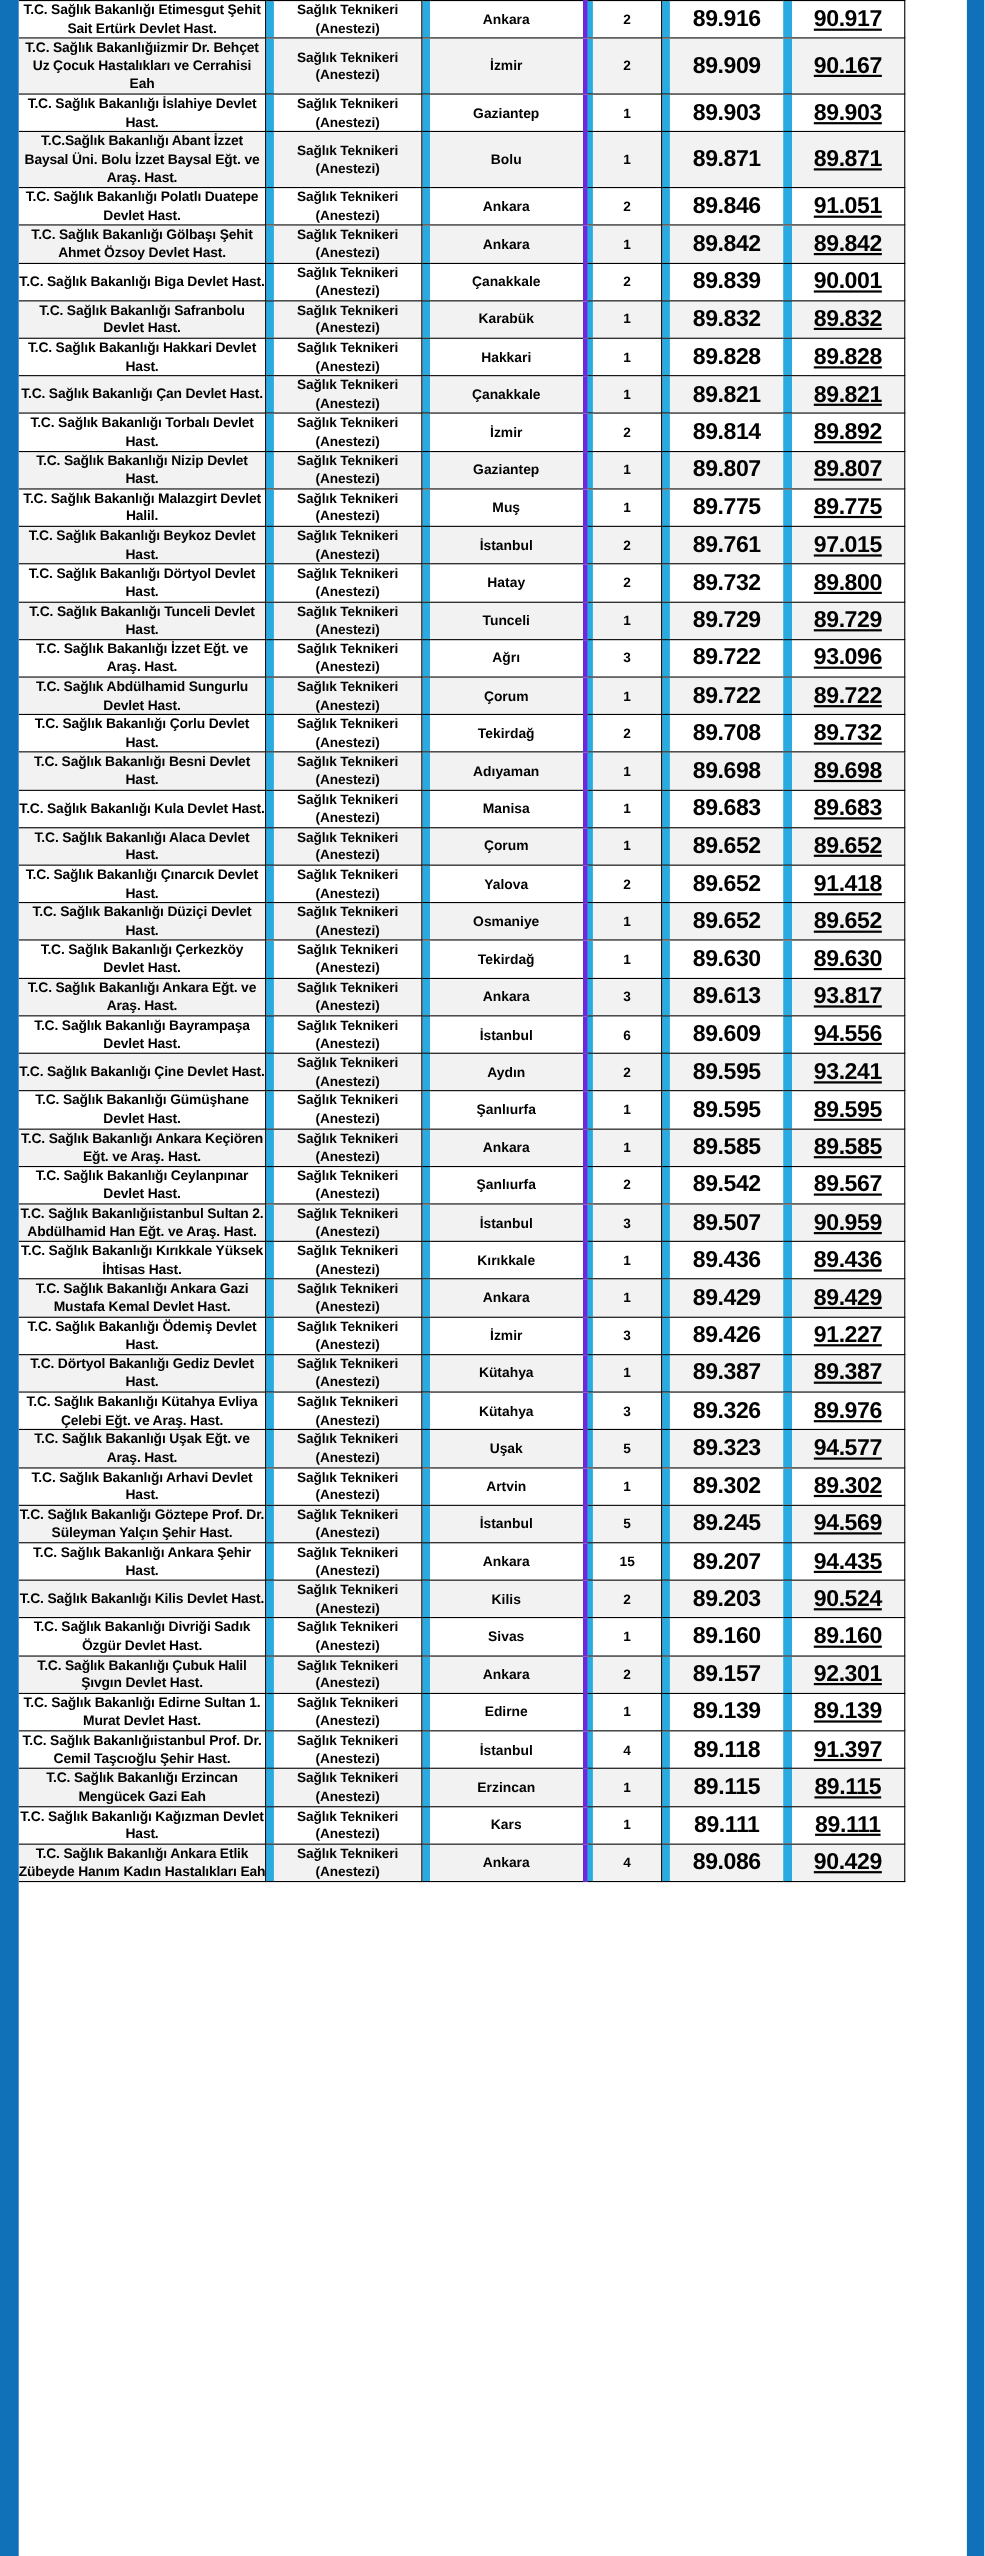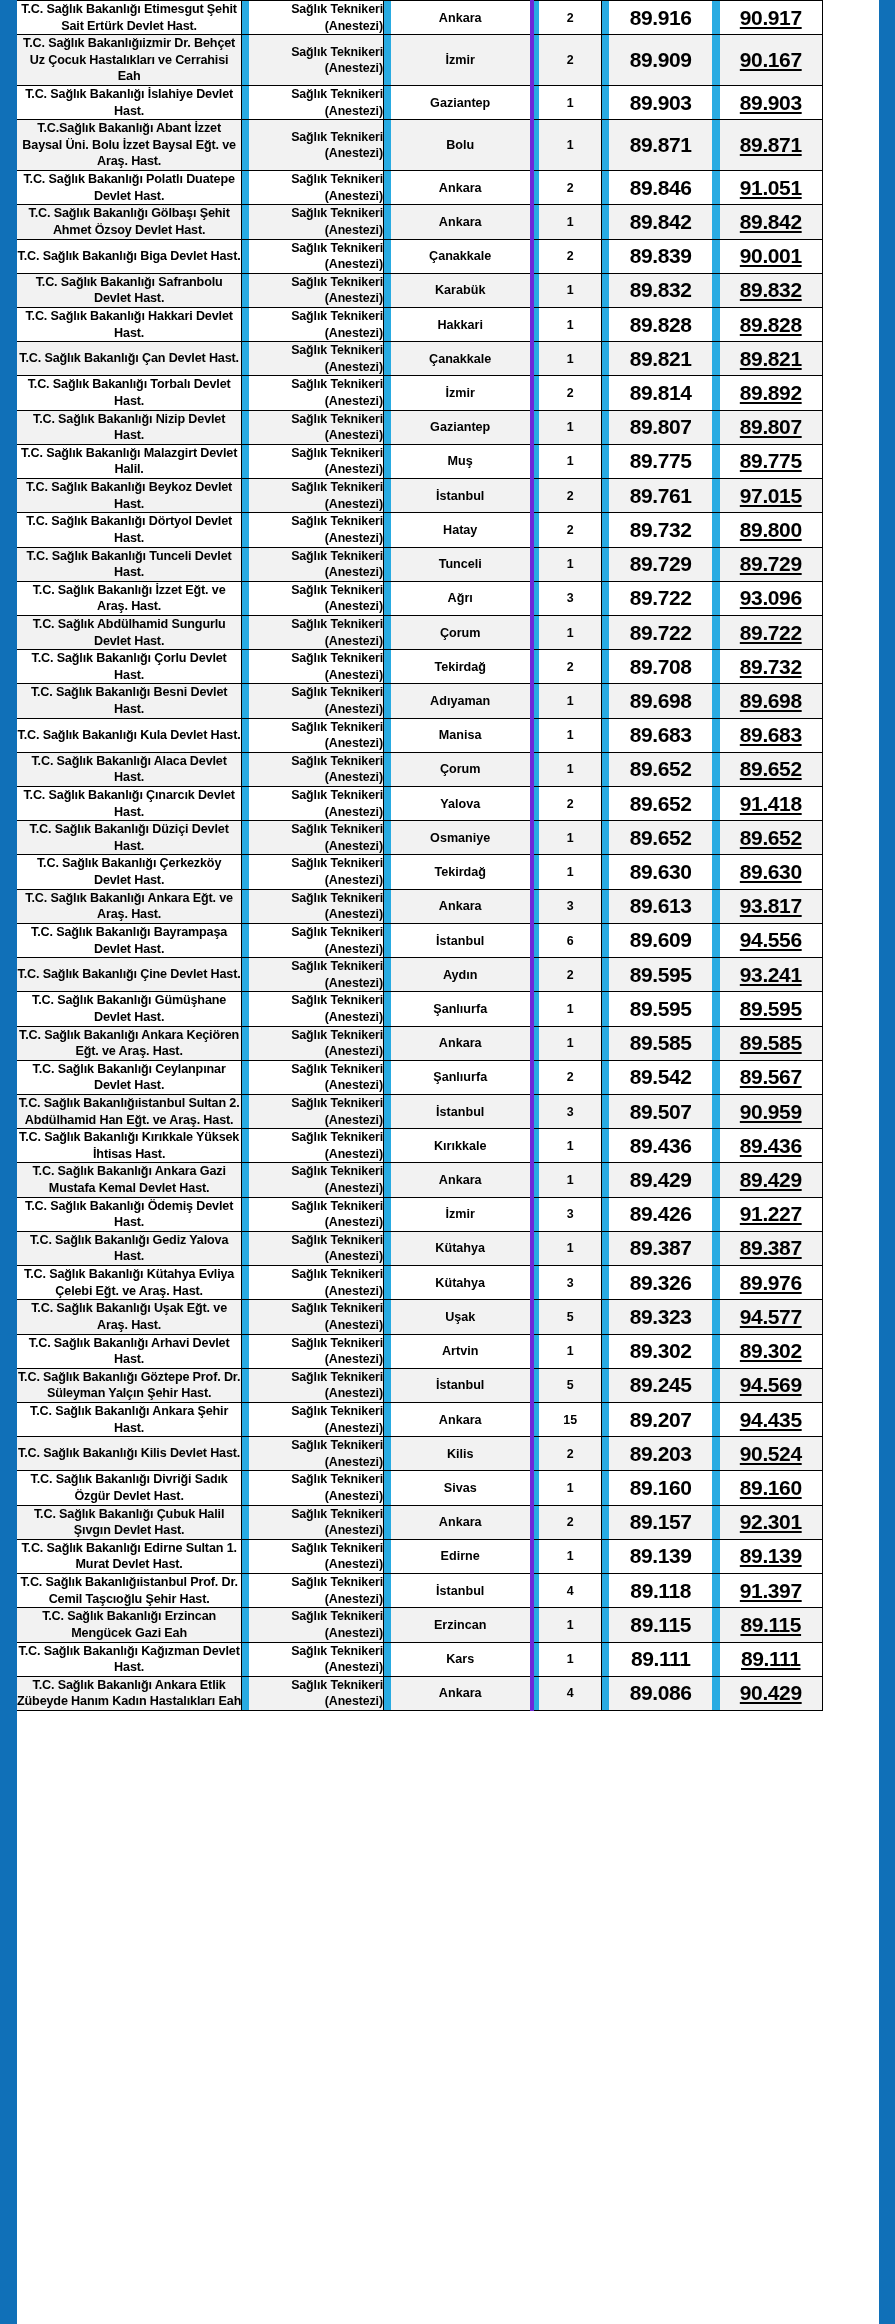--- a/index.html
+++ b/index.html
@@ -61,21 +61,21 @@
 
   td.inst {
     text-align: center;
     font-size: 12.6px;
     line-height: 1.32;
     padding: 2px 3px;
     border-right: 1px solid #000000;
     letter-spacing: -0.15px;
   }
   td.title {
-    text-align: right;
+    text-align: center;
     font-size: 12.4px;
     line-height: 1.34;
     padding: 2px 2px;
     border-right: 1px solid #000000;
     letter-spacing: -0.1px;
   }
   td.city {
     text-align: center;
     font-size: 12.6px;
     padding: 2px 2px;
@@ -564,21 +564,21 @@
           <td class="sep"></td>
           <td class="city">İzmir</td>
           <td class="sep"></td>
           <td class="qty">3</td>
           <td class="sep"></td>
           <td class="score">89.426</td>
           <td class="sep"></td>
           <td class="score last">91.227</td>
         </tr>
         <tr class="alt">
-          <td class="inst">T.C. Sağlık Bakanlığı Gediz Yalova Hast.</td>
+          <td class="inst">T.C. Dörtyol Bakanlığı Gediz Devlet Hast.</td>
           <td class="sep"></td>
           <td class="title">Sağlık Teknikeri (Anestezi)</td>
           <td class="sep"></td>
           <td class="city">Kütahya</td>
           <td class="sep"></td>
           <td class="qty">1</td>
           <td class="sep"></td>
           <td class="score">89.387</td>
           <td class="sep"></td>
           <td class="score last">89.387</td>

